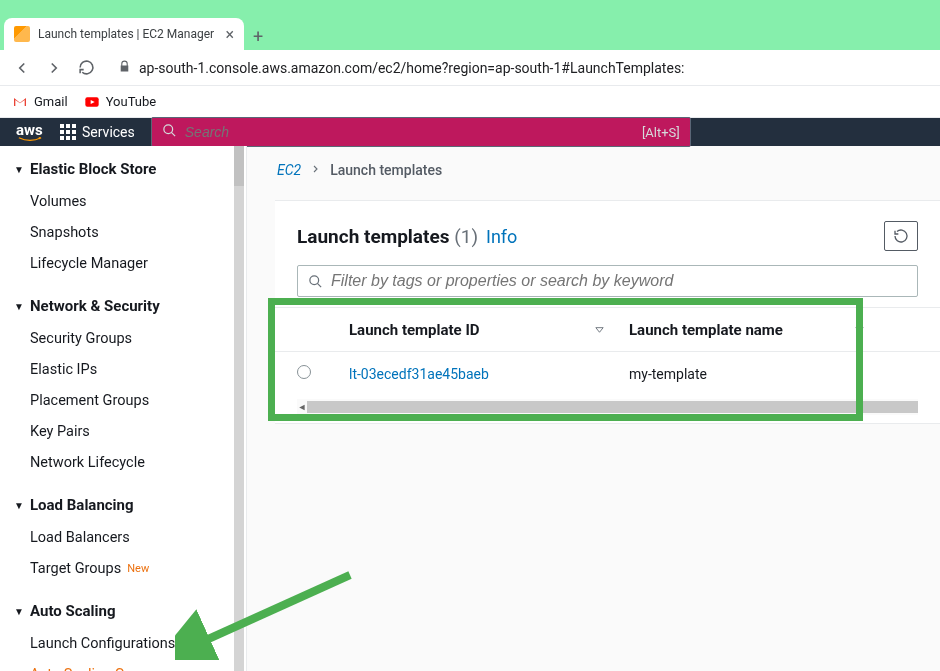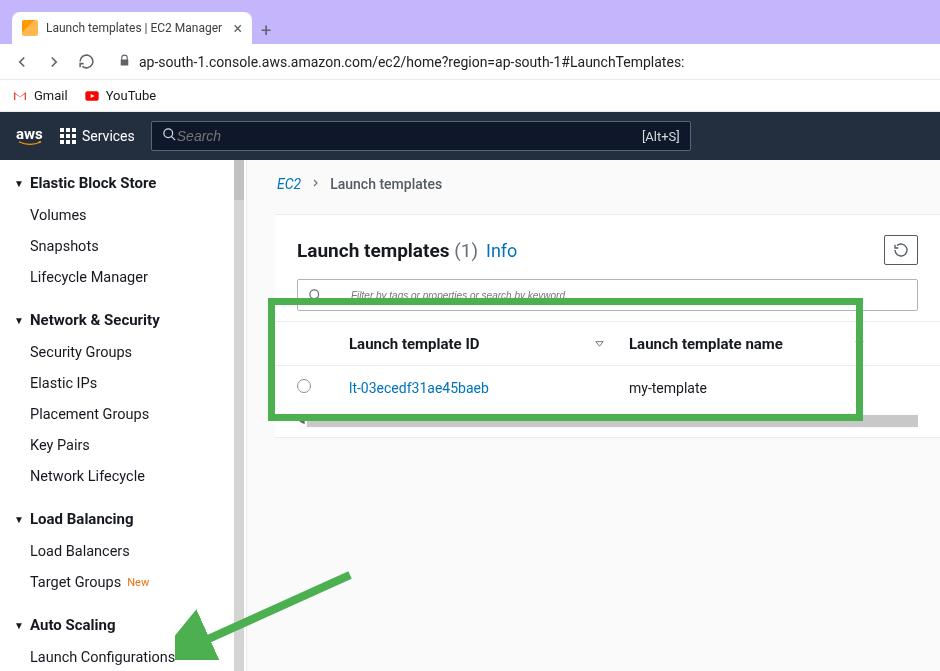--- a/index.html
+++ b/index.html
@@ -1,43 +1,43 @@
 <!DOCTYPE html>
 <html><head>
 <meta charset="utf-8">
 <style>
 * { box-sizing: border-box; margin: 0; padding: 0; }
 body { font-family: -apple-system, BlinkMacSystemFont, "Segoe UI", Roboto, Arial, sans-serif; font-size: 14px; color: #16191f; width: 940px; height: 671px; overflow: hidden; position: relative; }
 
 
-.browser-tabs { height: 44px; background: #c4b5fd; display: flex; align-items: flex-end; padding-left: 12px; }
+.browser-tabs { height: 50px; background: #86efac; display: flex; align-items: flex-end; padding-left: 4px; }
 .tab { background: #fff; border-radius: 8px 8px 0 0; height: 32px; padding: 0 10px; display: flex; align-items: center; gap: 8px; min-width: 240px; font-size: 12px; color: #3c4043; }
 .tab-favicon { width: 16px; height: 16px; background: linear-gradient(135deg,#ff9900 40%,#ffb84d 40%); border-radius: 2px; }
 .tab-close { margin-left: auto; color: #5f6368; font-size: 16px; cursor: pointer; }
 .tab-new { width: 28px; height: 28px; display: flex; align-items: center; justify-content: center; color: #5f6368; font-size: 18px; cursor: pointer; }
 
 .browser-toolbar { height: 36px; background: #fff; display: flex; align-items: center; gap: 12px; padding: 0 12px; border-bottom: 1px solid #e8eaed; }
 .nav-btn { width: 20px; height: 20px; display: flex; align-items: center; justify-content: center; color: #5f6368; cursor: pointer; }
 .addr-bar { display: flex; align-items: center; gap: 8px; background: #fff; flex: 1; height: 28px; padding: 0 10px; font-size: 14px; color: #5f6368; }
 .lock-icon { color: #5f6368; font-size: 13px; }
 .addr-text { color: #202124; }
 
 .bookmarks-bar { height: 32px; background: #fff; display: flex; align-items: center; gap: 16px; padding: 0 12px; border-bottom: 1px solid #e8eaed; font-size: 13px; }
 .bookmark { display: flex; align-items: center; gap: 6px; cursor: pointer; }
 .bkm-icon-gmail { width: 16px; height: 16px; }
 .bkm-icon-yt { width: 16px; height: 16px; }
 
 
-.aws-header { height: 48px; background: #232f3e; display: flex; align-items: center; padding: 0 16px; gap: 16px; }
+.aws-header { height: 28px; background: #232f3e; display: flex; align-items: center; padding: 0 16px; gap: 16px; }
 .aws-logo { color: #fff; font-weight: bold; font-size: 15px; display: flex; flex-direction: column; line-height: 1; }
 .aws-logo-smile { height: 6px; margin-top: -2px; }
 .services-btn { display: flex; align-items: center; gap: 6px; color: #fff; font-size: 14px; cursor: pointer; }
 .grid-icon { width: 16px; height: 16px; display: grid; grid-template-columns: repeat(3,4px); grid-template-rows: repeat(3,4px); gap: 2px; }
 .grid-icon span { background: #fff; }
-.search-wrap { flex: 1; max-width: 540px; display: flex; align-items: center; background: #0f172a; border: 1px solid #5a6676; border-radius: 2px; height: 30px; padding: 0 10px; }
+.search-wrap { flex: 1; max-width: 540px; display: flex; align-items: center; background: #be185d; border: 1px solid #5a6676; border-radius: 2px; height: 30px; padding: 0 10px; gap: 8px; }
 .search-wrap input { flex: 1; background: transparent; border: none; outline: none; color: #d5dbdb; font-style: italic; font-size: 14px; }
 .search-icon-hd { color: #d5dbdb; }
 .search-hint { color: #d5dbdb; font-size: 13px; margin-left: auto; }
 
 
 .aws-body { display: flex; height: calc(671px - 36px - 36px - 32px - 40px); background: #fafafa; }
 
 
 .sidebar { width: 247px; background: #fff; overflow-y: auto; border-right: 1px solid #e9ebed; position: relative; }
 .sidebar-scroll { position: absolute; right: 0; top: 0; bottom: 0; width: 14px; }
@@ -59,21 +59,21 @@
 
 .panel { margin-top: 22px; background: #fff; border: 1px solid #e9ebed; border-left: none; border-right: none; padding: 20px 0 0 0; position: relative; }
 .panel-header { display: flex; align-items: center; gap: 8px; padding: 0 22px 14px 22px; }
 .panel-title { font-size: 19px; font-weight: bold; }
 .panel-count { color: #687078; font-weight: normal; }
 .info-link { color: #0073bb; font-size: 18px; cursor: pointer; }
 .refresh-btn { margin-left: auto; border: 1px solid #545b64; border-radius: 2px; width: 34px; height: 30px; display: flex; align-items: center; justify-content: center; cursor: pointer; background: #fff; }
 
 .filter-row { padding: 0 22px 10px 22px; }
 .filter-input-wrap { border: 1px solid #aab7b8; border-radius: 2px; display: flex; align-items: center; height: 32px; padding: 0 10px; gap: 8px; }
-.filter-input-wrap input { flex: 1; border: none; outline: none; font-size: 10px; font-style: italic; color: #687078; margin-left: 20px; }
+.filter-input-wrap input { flex: 1; border: none; outline: none; font-size: 16px; font-style: italic; color: #687078; }
 
 .table-wrap { position: relative; }
 .table-row { display: flex; align-items: center; height: 44px; border-top: 1px solid #e9ebed; }
 .col-check { width: 54px; padding-left: 22px; }
 .col-id { width: 300px; padding-left: 20px; }
 .col-name { width: 260px; }
 .th { font-weight: bold; font-size: 15px; color: #16191f; display: flex; align-items: center; gap: 8px; }
 .sort-icon { color: #687078; margin-left: auto; padding-right: 24px; }
 .td-link { color: #0073bb; cursor: pointer; }
 .radio { width: 14px; height: 14px; border: 1.5px solid #879196; border-radius: 50%; display: inline-block; }

